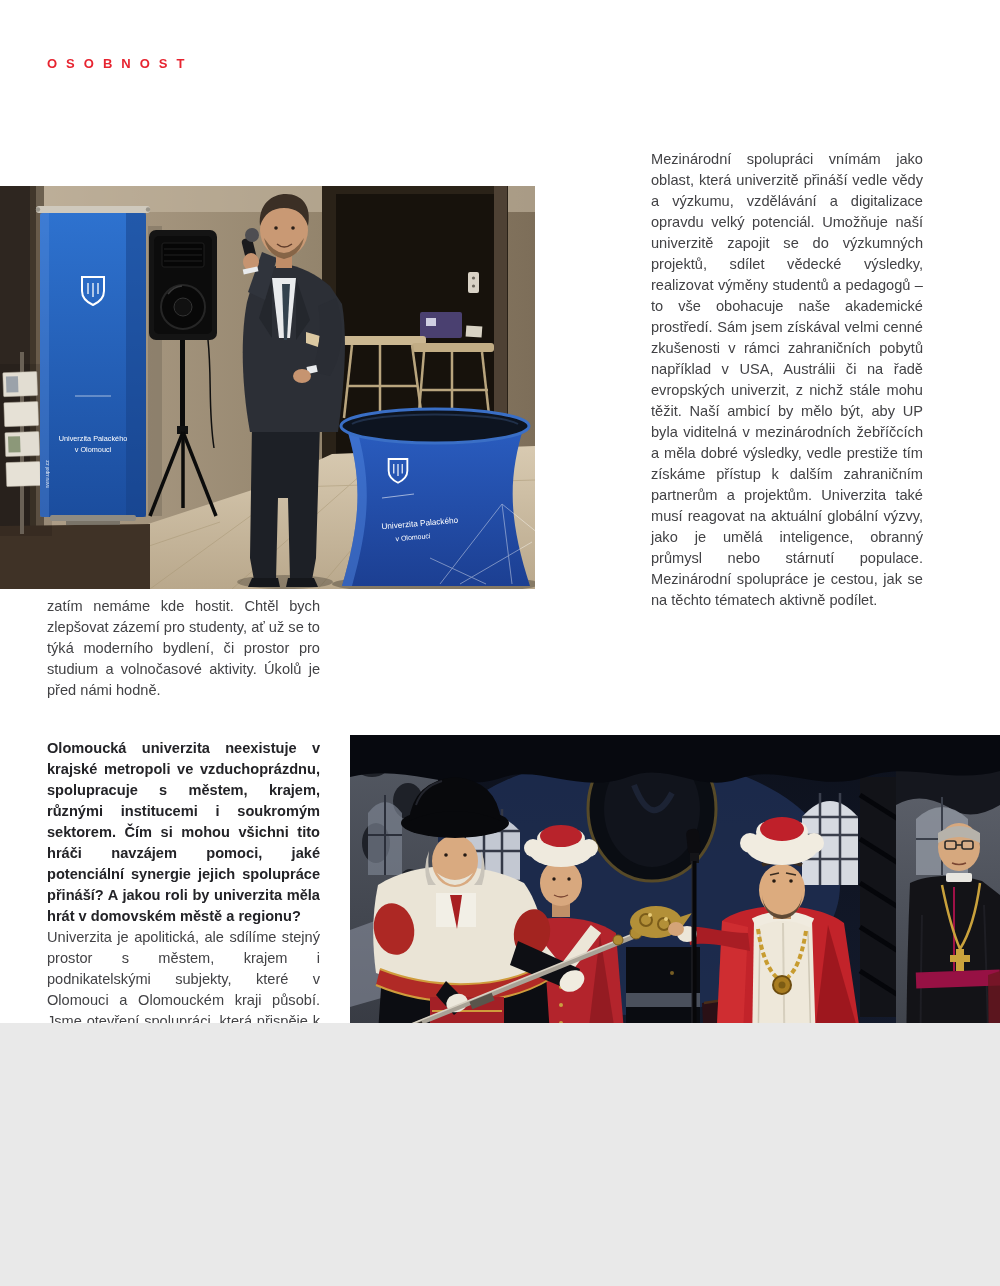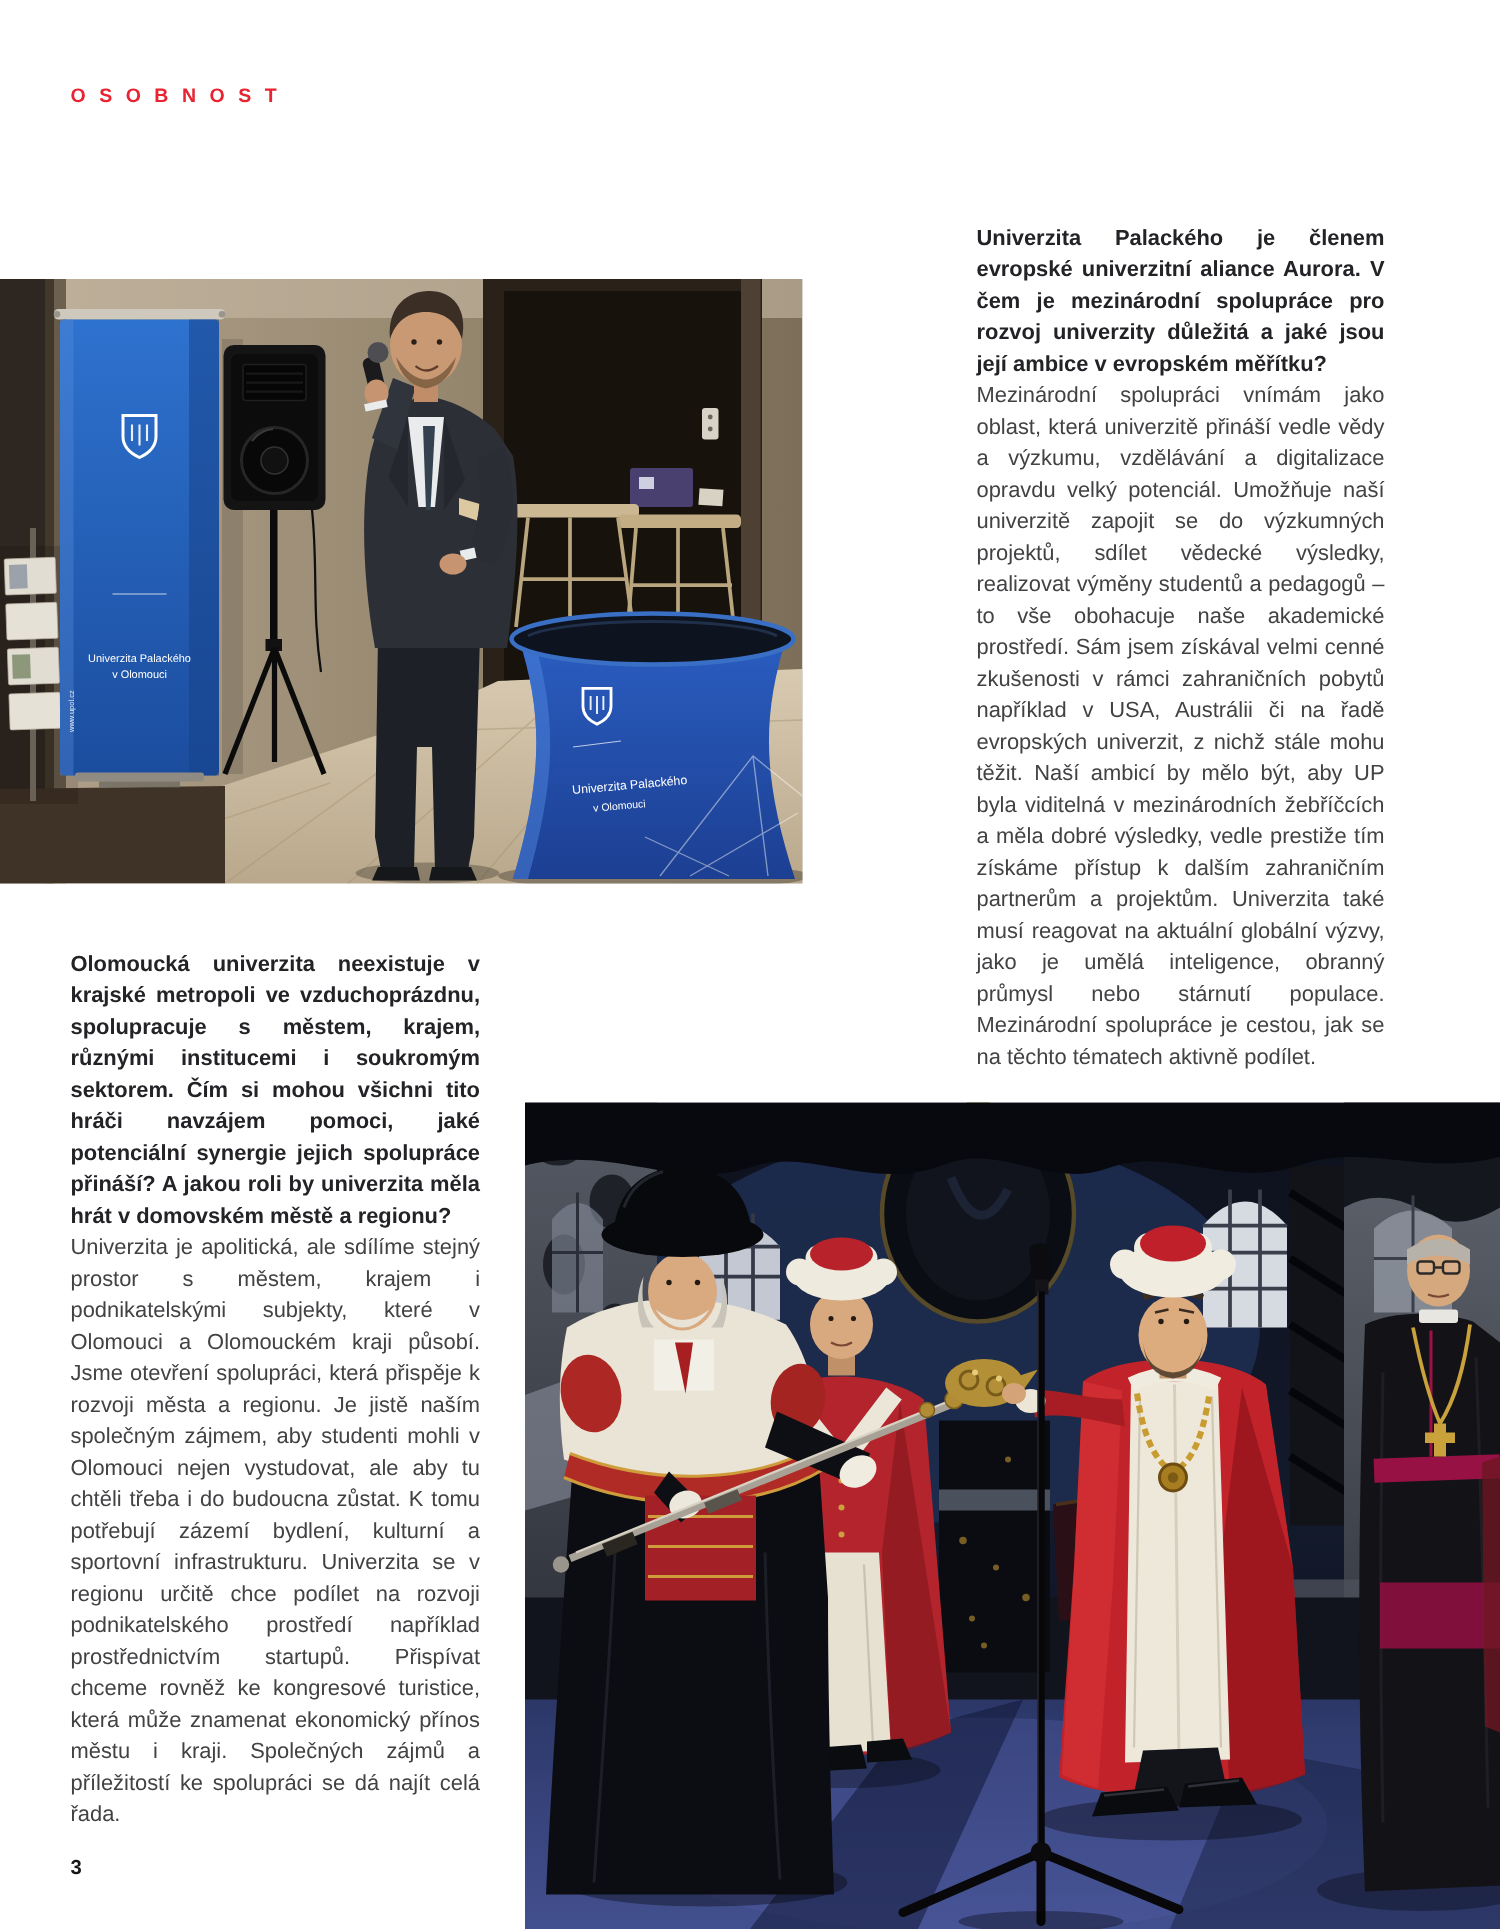--- a/index.html
+++ b/index.html
@@ -1,17 +1,17 @@
 <!DOCTYPE html>
 <html lang="cs"><head>
 <meta charset="utf-8">
 <style>
   html,body { margin:0; padding:0; background:#e9e9e9; }
   .page {
-    position:relative; width:1000px; height:1286px; margin:0 auto;
+    position:relative; width:1000px; height:1023px; margin:0 auto;
     background:#ffffff; overflow:hidden;
     font-family:"Liberation Sans","DejaVu Sans",sans-serif;
     color:#3f4042;
   }
   .section-label {
     position:absolute; left:47px; top:56px;
     font-size:13px; font-weight:bold; letter-spacing:9px;
     color:#e72430;
   }
   figure { margin:0; padding:0; }
@@ -205,25 +205,25 @@
         <line x1="382" y1="312" x2="414" y2="308" stroke="#ffffff" stroke-width="0.8" opacity="0.7"></line>
         <g transform="translate(420,340) rotate(-5)">
           <text x="0" y="0" font-size="8.2" fill="#ffffff" text-anchor="middle">Univerzita Palackého</text>
           <text x="-8" y="13" font-size="7" fill="#ffffff" text-anchor="middle">v Olomouci</text>
         </g>
       </g>
     </svg>
   </figure>
 
   <section class="col col-right">
-    <p class="q" lang="cs">Univerzita Palackého je členem evropské univerzitní aliance Aurora. V čem je mezinárodní spolupráce pro rozvoj univerzity důležitá a jaké jsou její ambice v evropském měřítku?</p>
     <p class="a" lang="cs">Mezinárodní spolupráci vnímám jako oblast, která univerzitě přináší vedle vědy a výzkumu, vzdělávání a digitalizace opravdu velký potenciál. Umožňuje naší univerzitě zapojit se do výzkumných projektů, sdílet vědecké výsledky, realizovat výměny studentů a pedagogů – to vše obohacuje naše akademické prostředí. Sám jsem získával velmi cenné zkušenosti v rámci zahraničních pobytů například v USA, Austrálii či na řadě evropských univerzit, z nichž stále mohu těžit. Naší ambicí by mělo být, aby UP byla viditelná v mezinárodních žebříčcích a měla dobré výsledky, vedle prestiže tím získáme přístup k dalším zahraničním partnerům a projektům. Univerzita také musí reagovat na aktuální globální výzvy, jako je umělá inteligence, obranný průmysl nebo stárnutí populace. Mezinárodní spolupráce je cestou, jak se na těchto tématech aktivně podílet.</p>
   </section>
 
   <section class="col col-left">
+    <p class="a" lang="cs">zatím nemáme kde hostit. Chtěl bych zlepšovat zázemí pro studenty, ať už se to týká moderního bydlení, či prostor pro studium a volnočasové aktivity. Úkolů je před námi hodně.</p>
     <p class="q" lang="cs">Olomoucká univerzita neexistuje v krajské metropoli ve vzduchoprázdnu, spolupracuje s městem, krajem, různými institucemi i soukromým sektorem. Čím si mohou všichni tito hráči navzájem pomoci, jaké potenciální synergie jejich spolupráce přináší? A jakou roli by univerzita měla hrát v domovském městě a regionu?</p>
     <p class="a" lang="cs">Univerzita je apolitická, ale sdílíme stejný prostor s městem, krajem i podnikatelskými subjekty, které v Olomouci a Olomouckém kraji působí. Jsme otevření spolupráci, která přispěje k rozvoji města a regionu. Je jistě naším společným zájmem, aby studenti mohli v Olomouci nejen vystudovat, ale aby tu chtěli třeba i do budoucna zůstat. K tomu potřebují zázemí bydlení, kulturní a sportovní infrastrukturu. Univerzita se v regionu určitě chce podílet na rozvoji podnikatelského prostředí například prostřednictvím startupů. Přispívat chceme rovněž ke kongresové turistice, která může znamenat ekonomický přínos městu i kraji. Společných zájmů a příležitostí ke spolupráci se dá najít celá řada.</p>
   </section>
 
   <figure class="photo-bottom">
     <svg viewBox="0 0 650 551" width="650" height="551">
       <defs>
         <linearGradient id="bgG" x1="0" y1="0" x2="0" y2="1">
           <stop offset="0" stop-color="#0d111c"></stop>
             <stop offset="0.5" stop-color="#131a2c"></stop>

